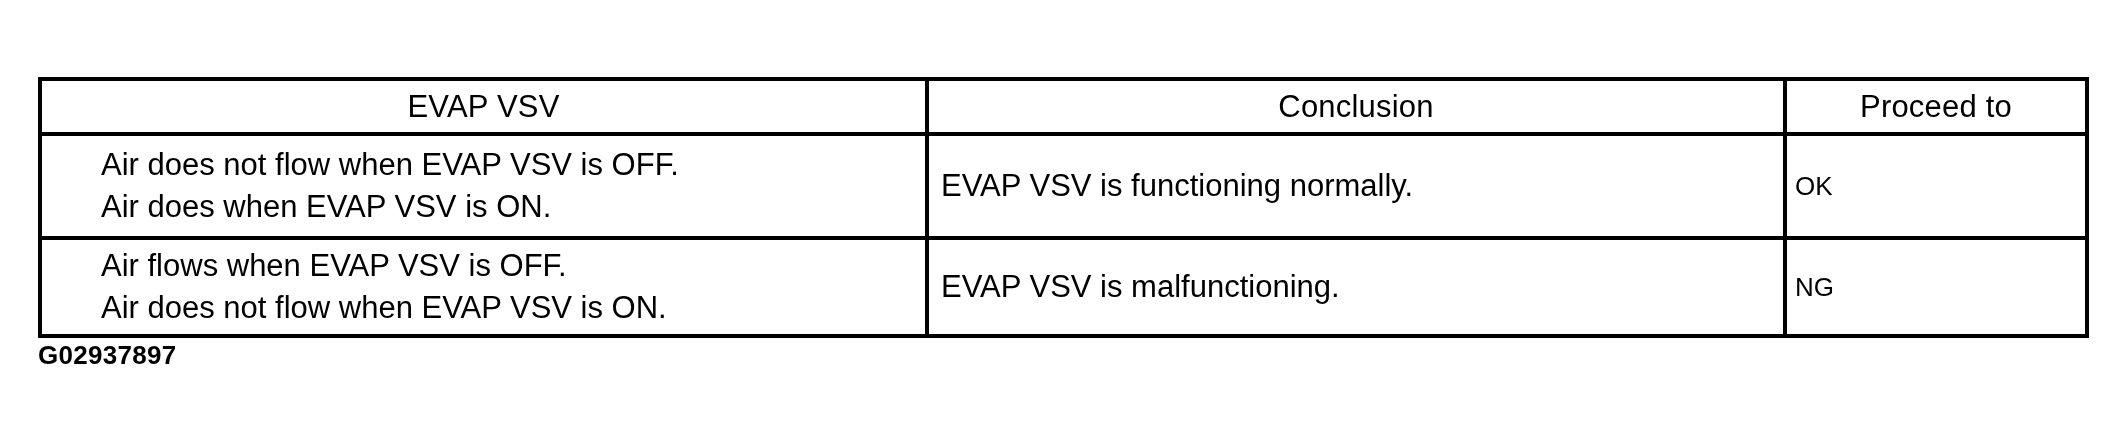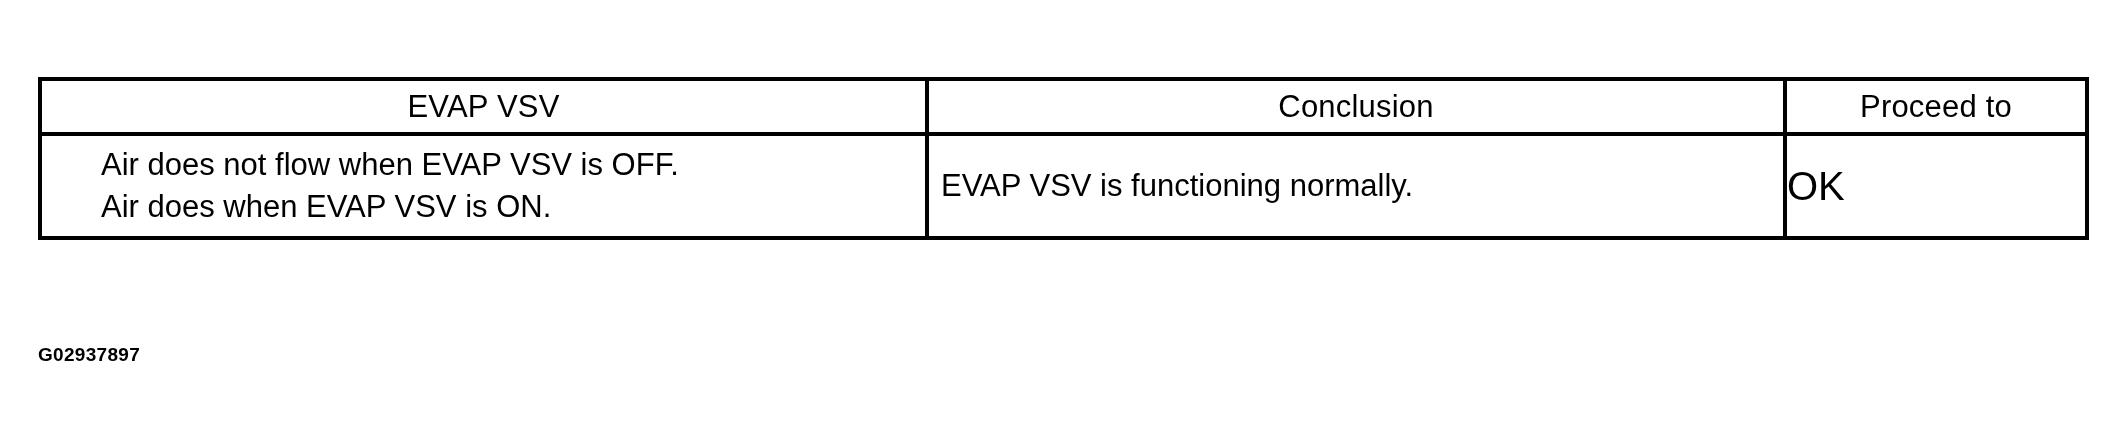--- a/index.html
+++ b/index.html
@@ -94,32 +94,32 @@
     padding-left: 12px;
     padding-right: 1px;
     font-size: 31px;
     line-height: 40px;
     text-align: left;
     white-space: nowrap;
   }
 
   .cell-code {
     display: block;
-    padding-left: 0;
-    font-size: 40px;
+    padding-left: 8px;
+    font-size: 26px;
     line-height: 40px;
     text-align: left;
   }
 
   
   .caption {
     position: absolute;
     left: 38px;
     top: 340px;
-    font-size: 19px;
+    font-size: 26px;
     line-height: 30px;
     font-weight: bold;
     letter-spacing: 0.3px;
     white-space: nowrap;
   }
 </style>
 </head>
 <body>
 
 <div id="page">
@@ -152,19 +152,33 @@
               <span class="line">Air does when EVAP VSV is ON.</span>
             </span>
           </td>
           <td>
             <span class="cell-single">EVAP VSV is functioning normally.</span>
           </td>
           <td>
             <span class="cell-code">OK</span>
           </td>
         </tr>
+        <tr class="body-row row-2">
+          <td>
+            <span class="cell-lines">
+              <span class="line">Air flows when EVAP VSV is OFF.</span>
+              <span class="line">Air does not flow when EVAP VSV is ON.</span>
+            </span>
+          </td>
+          <td>
+            <span class="cell-single">EVAP VSV is malfunctioning.</span>
+          </td>
+          <td>
+            <span class="cell-code">NG</span>
+          </td>
+        </tr>
       </tbody>
     </table>
   </div>
 
   <div class="caption">G02937897</div>
 
 </div>
 
 </body></html>

